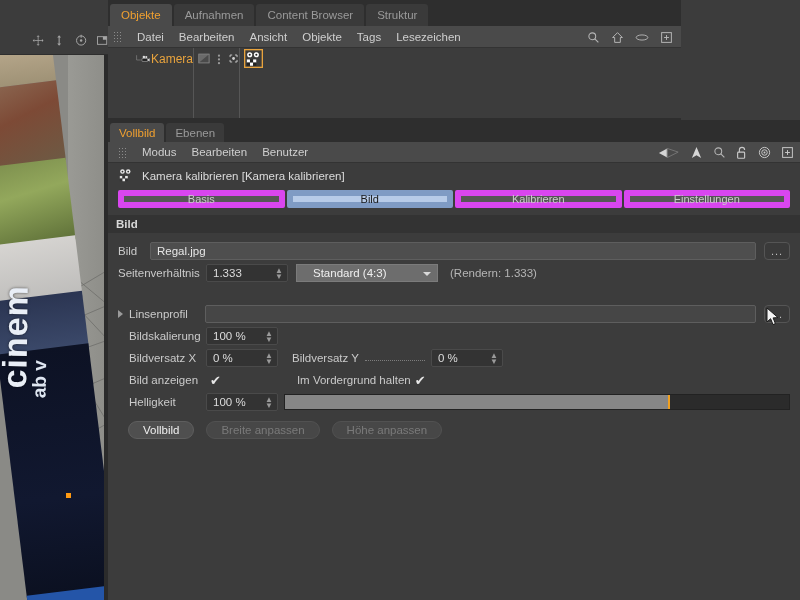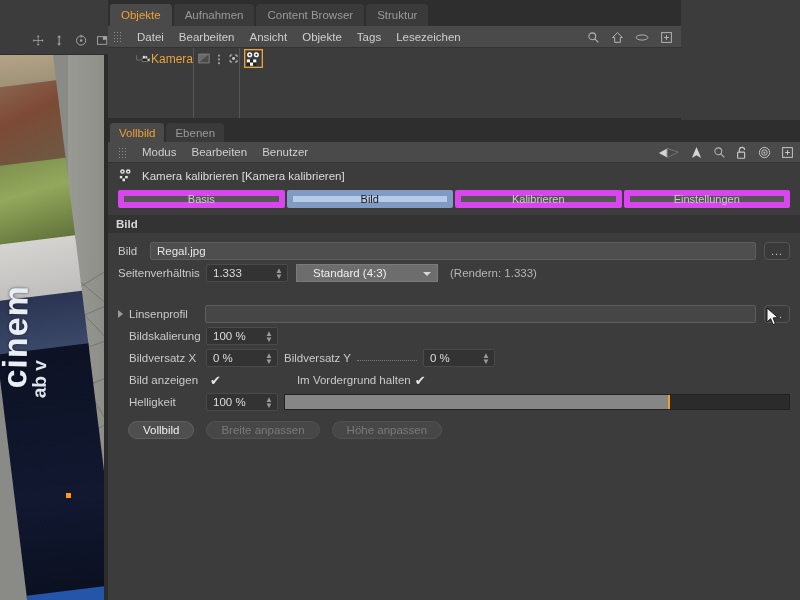--- a/index.html
+++ b/index.html
@@ -416,21 +416,21 @@
           <span class="spin">▲<br>▼</span>
         </div>
       </div>
 
       <div class="row">
         <span class="lbl w88" style="padding-left:11px">Bildversatz X</span>
         <div class="numfield" style="width:72px">
           <span>0 %</span>
           <span class="spin">▲<br>▼</span>
         </div>
-        <span class="lbl" style="margin-left:6px">Bildversatz Y</span>
+        <span class="lbl" style="margin-left:14px">Bildversatz Y</span>
         <span class="leader" style="max-width:60px"></span>
         <div class="numfield" style="width:72px">
           <span>0 %</span>
           <span class="spin">▲<br>▼</span>
         </div>
       </div>
 
       <div class="row">
         <span class="lbl w88" style="padding-left:11px">Bild anzeigen</span>
         <span class="check">✔</span>

